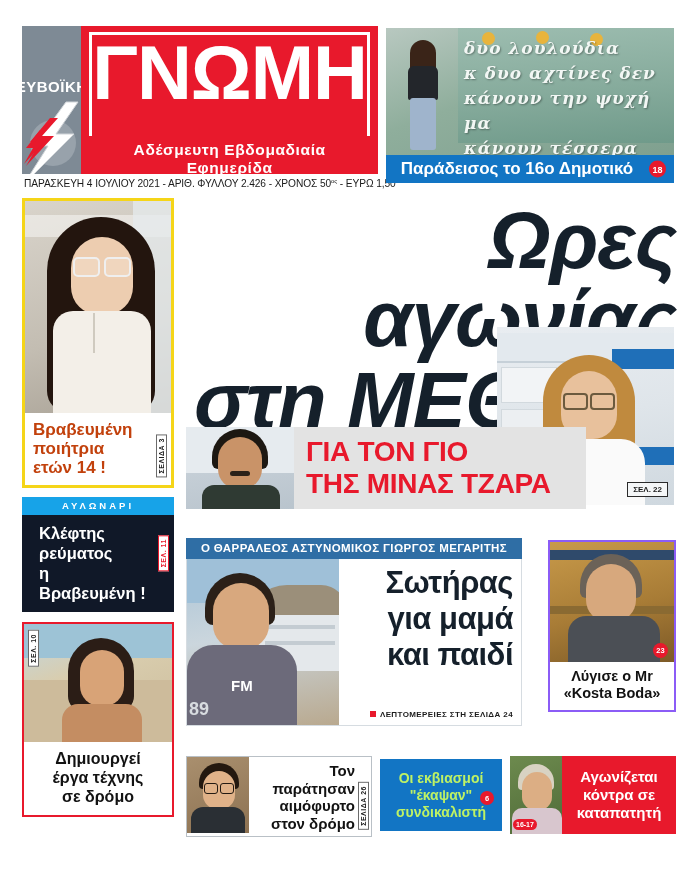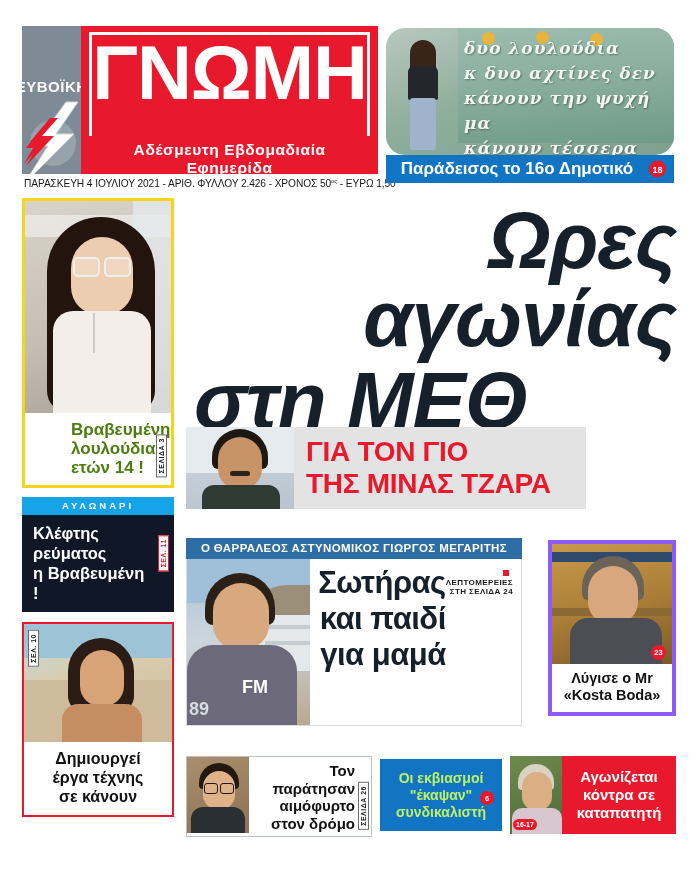--- a/index.html
+++ b/index.html
@@ -49,21 +49,20 @@
     font-size: 10.2px; color: #1b1b1b; letter-spacing: -0.1px;
     font-family: "Liberation Sans", sans-serif; white-space: nowrap;
   }
   .dateline sup { font-size: 6px; vertical-align: super; }
 
   
   .top-photo-block { position: absolute; left: 386px; top: 28px; width: 288px; height: 155px; }
   .top-photo {
     width: 100%; height: 127px; position: relative; overflow: hidden;
     background: linear-gradient(160deg,#b8c8c0 0%,#8fae9c 45%,#7fa08f 100%);
-    border-radius: 19px;
   }
   .tp-wall {
     position: absolute; left: 72px; top: 0; right: 0; bottom: 12px;
     background: linear-gradient(175deg,#9dbdb0 0%,#86ab9c 55%,#6f9a8a 100%);
   }
   .tp-graffiti {
     position: absolute; left: 78px; top: 8px; right: 4px;
     color: #f2f7f4; font-size: 17px; line-height: 25px; font-weight: bold;
     font-family: "DejaVu Serif", serif; font-style: italic;
     text-shadow: 1px 1px 2px rgba(0,0,0,.35);
@@ -108,39 +107,38 @@
     content: ""; position: absolute; top: 0; width: 23px; height: 16px;
     border: 2px solid #efefef; border-radius: 5px; background: rgba(255,255,255,.18);
   }
   .poet-glass:before { left: 0; } .poet-glass:after { right: 0; }
   .poet-body { position: absolute; left: 28px; top: 110px; width: 98px; height: 104px; background: #f3efe8; border-radius: 20px 20px 0 0; }
   .poet-necklace { position: absolute; left: 68px; top: 112px; width: 2px; height: 40px; background: #cfcabf; }
   .poet-cap {
     position: relative; padding: 7px 26px 8px 8px; background: #fff;
   }
   .poet-cap-text {
-    font-size: 17px; font-weight: bold; line-height: 19px; color: #4d7c0f;
-    font-family: "Liberation Sans", sans-serif;
-    margin-left: 38px;
+    font-size: 17px; font-weight: bold; line-height: 19px; color: #c2410c;
+    font-family: "Liberation Sans", sans-serif;
   }
   .vtag {
     position: absolute; writing-mode: vertical-rl; transform: rotate(180deg);
     font-size: 7px; font-weight: bold; letter-spacing: 0.5px;
     font-family: "Liberation Sans", sans-serif;
   }
   .vtag-dark { color: #1b1b1b; border: 1px solid #6b6b6b; padding: 3px 1px; background: #fff; }
   .vtag-red { color: #e8192c; border: 1px solid #e8192c; padding: 3px 1px; background: #fff; }
 
   .avlonari-card { margin-top: 9px; }
   .avlonari-bar {
     background: #17a3e8; color: #fff; text-align: center;
     font-size: 9.5px; font-weight: bold; letter-spacing: 3px; padding: 3px 0 4px 0;
     font-family: "Liberation Sans", sans-serif;
   }
-  .avlonari-box { background: #101828; padding: 8px 28px 9px 11px; position: relative; }
+  .avlonari-box { background: #101828; padding: 8px 28px 9px 17px; position: relative; }
   .avlonari-text {
     color: #ffffff; font-size: 16.5px; font-weight: bold; line-height: 20px;
     font-family: "Liberation Sans", sans-serif;
   }
 
   .kadous-card { margin-top: 10px; border: 2px solid #e8192c; background: #fff; }
   .kadous-photo { height: 118px; position: relative; overflow: hidden;
     background: linear-gradient(160deg,#bfd8e6 0%,#d9cdae 40%,#cbbb9a 100%); }
   .kad-rocks { position: absolute; left: 0; bottom: 0; width: 100%; height: 62px; background: #cdbb9b; }
   .kad-sea { position: absolute; left: 0; top: 0; width: 100%; height: 34px; background: #9dc3d6; }
@@ -211,36 +209,36 @@
   .police-photo { width: 152px; height: 166px; overflow: hidden; position: relative;
     background: linear-gradient(170deg,#a9c3d6 0%,#cbd6dd 45%,#b9a98f 100%); }
   .pp-sky { position: absolute; left: 0; top: 0; width: 100%; height: 44px; background: #9fc0d8; }
   .pp-hill { position: absolute; left: 60px; top: 26px; width: 100px; height: 46px; background: #9b8f7a; border-radius: 40px 26px 0 0; }
   .pp-town { position: absolute; left: 72px; top: 56px; width: 84px; height: 56px; background: #e4e8eb; }
   .pp-town:before { content:""; position:absolute; left:6px; top:10px; width:70px; height:4px; background:#c4ccd2; }
   .pp-town:after { content:""; position:absolute; left:6px; top:26px; width:70px; height:4px; background:#c4ccd2; }
   .pp-hair { position: absolute; left: 18px; top: 14px; width: 70px; height: 52px; background: #2b2018; border-radius: 35px 35px 8px 8px; }
   .pp-face { position: absolute; left: 26px; top: 24px; width: 56px; height: 66px; background: #d8a87e; border-radius: 28px 28px 24px 24px; }
   .pp-shirt { position: absolute; left: 0px; top: 86px; width: 110px; height: 80px; background: #6c6a7a; border-radius: 26px 26px 0 0; }
-  .pp-fm { position: absolute; left: 55px; top: 118px; color: #fff; font-size: 18px; font-weight: bold; font-family: "Liberation Sans", sans-serif; }
+  .pp-fm { position: absolute; left: 44px; top: 118px; color: #fff; font-size: 15px; font-weight: bold; font-family: "Liberation Sans", sans-serif; }
   .pp-89 { position: absolute; left: 2px; top: 140px; color: #d8dce0; font-size: 18px; font-weight: bold; font-family: "Liberation Sans", sans-serif; }
-  .police-text { flex: 1; padding: 6px 8px 4px 8px; display: flex; flex-direction: row; justify-content: space-between; }
+  .police-text { flex: 1; padding: 6px 8px 4px 8px; display: flex; flex-direction: column; justify-content: space-between; }
   .police-head {
     font-size: 31px; font-weight: bold; line-height: 36px; color: #15202b;
     font-family: "Liberation Sans", sans-serif; text-align: right; letter-spacing: -0.5px;
   }
   .police-note {
     text-align: right; font-size: 8px; font-weight: bold; color: #1b1b1b;
     letter-spacing: 0.4px; font-family: "Liberation Sans", sans-serif;
     margin-top: 4px; margin-bottom: 2px;
   }
   .police-note .sq { display: inline-block; width: 6px; height: 6px; background: #e8192c; margin-right: 4px; }
 
   
-  .kosta-card { position: absolute; left: 548px; top: 540px; width: 128px; border: 4px solid #8b5cf6; background: #fff; }
+  .kosta-card { position: absolute; left: 548px; top: 540px; width: 128px; border: 2px solid #8b5cf6; background: #fff; }
   .kosta-photo { height: 120px; position: relative; overflow: hidden;
     background: linear-gradient(165deg,#c89a4a 0%,#a87c36 55%,#7d5a27 100%); }
   .kp-shelf { position: absolute; left: 0; top: 8px; width: 100%; height: 10px; background: #2f4a6b; }
   .kp-shelf2 { position: absolute; left: 0; top: 64px; width: 100%; height: 8px; background: #8a6a32; }
   .kp-hair { position: absolute; left: 30px; top: 12px; width: 62px; height: 44px; background: #6b6258; border-radius: 31px 31px 6px 6px; }
   .kp-face { position: absolute; left: 36px; top: 22px; width: 50px; height: 58px; background: #d7a87d; border-radius: 25px 25px 22px 22px; }
   .kp-shirt { position: absolute; left: 18px; top: 74px; width: 92px; height: 48px; background: #4b4f55; border-radius: 18px 18px 0 0; }
   .kp-badge { position: absolute; right: 6px; bottom: 4px; width: 15px; height: 15px; border-radius: 50%; background: #e8192c; color: #fff; font-size: 7.5px; font-weight: bold; display: flex; align-items: center; justify-content: center; font-family: "Liberation Sans", sans-serif; }
   .kosta-cap { padding: 6px 4px 8px 4px; text-align: center; }
   .kosta-text { font-size: 14.5px; font-weight: bold; line-height: 17px; color: #121212; font-family: "Liberation Sans", sans-serif; }
@@ -328,21 +326,21 @@
         <div class="poet-bg-shelf"></div>
         <div class="poet-bg-win"></div>
         <div class="poet-hair"></div>
         <div class="poet-face"></div>
         <div class="poet-glass"></div>
         <div class="poet-body"></div>
         <div class="poet-necklace"></div>
       </div>
       <div class="poet-cap">
         <div class="poet-cap-text">Βραβευμένη</div>
-        <div class="poet-cap-text">λουλούδια</div>
+        <div class="poet-cap-text">ποιήτρια</div>
         <div class="poet-cap-text">ετών 14 !</div>
         <div class="vtag vtag-dark" style="right:4px;bottom:8px;">ΣΕΛΙΔΑ 3</div>
       </div>
     </div>
 
     <div class="avlonari-card">
       <div class="avlonari-bar">ΑΥΛΩΝΑΡΙ</div>
       <div class="avlonari-box">
         <div class="avlonari-text">Κλέφτης</div>
         <div class="avlonari-text">ρεύματος</div>
@@ -356,30 +354,42 @@
         <div class="kad-sea"></div>
         <div class="kad-rocks"></div>
         <div class="kad-hair"></div>
         <div class="kad-face"></div>
         <div class="kad-body"></div>
         <div class="vtag vtag-dark" style="left:4px;top:6px;">ΣΕΛ. 10</div>
       </div>
       <div class="kadous-cap">
         <div class="kadous-text">Δημιουργεί</div>
         <div class="kadous-text">έργα τέχνης</div>
-        <div class="kadous-text">σε κάνουν</div>
+        <div class="kadous-text">σε δρόμο</div>
       </div>
     </div>
   </div>
 
   <div class="main-head">
     <div class="mh-line mh-l1">Ωρες αγωνίας</div>
     <div class="mh-line mh-l2">στη ΜΕΘ</div>
   </div>
 
+  <div class="nurse-photo">
+    <div class="np-shelfA"></div>
+    <div class="np-boxB"></div>
+    <div class="np-boxC"></div>
+    <div class="np-blue"></div>
+    <div class="np-blue2"></div>
+    <div class="np-hair"></div>
+    <div class="np-face"></div>
+    <div class="np-glass"></div>
+    <div class="np-coat"></div>
+    <div class="sel22">ΣΕΛ. 22</div>
+  </div>
 
   <div class="sub-band">
     <div class="sub-photo">
       <div class="sp-bg"></div>
       <div class="sp-hair"></div>
       <div class="sp-face"></div>
       <div class="sp-stash"></div>
       <div class="sp-shirt"></div>
     </div>
     <div class="sub-text">
@@ -397,22 +407,22 @@
         <div class="pp-town"></div>
         <div class="pp-hair"></div>
         <div class="pp-face"></div>
         <div class="pp-shirt"></div>
         <div class="pp-fm">FM</div>
         <div class="pp-89">89</div>
       </div>
       <div class="police-text">
         <div>
           <div class="police-head">Σωτήρας</div>
+          <div class="police-head">για μαμά</div>
           <div class="police-head">και παιδί</div>
-          <div class="police-head">για μαμά</div>
         </div>
         <div class="police-note"><span class="sq"></span><span>ΛΕΠΤΟΜΕΡΕΙΕΣ ΣΤΗ ΣΕΛΙΔΑ 24</span></div>
       </div>
     </div>
   </div>
 
   <div class="kosta-card">
     <div class="kosta-photo">
       <div class="kp-shelf"></div>
       <div class="kp-shelf2"></div>

